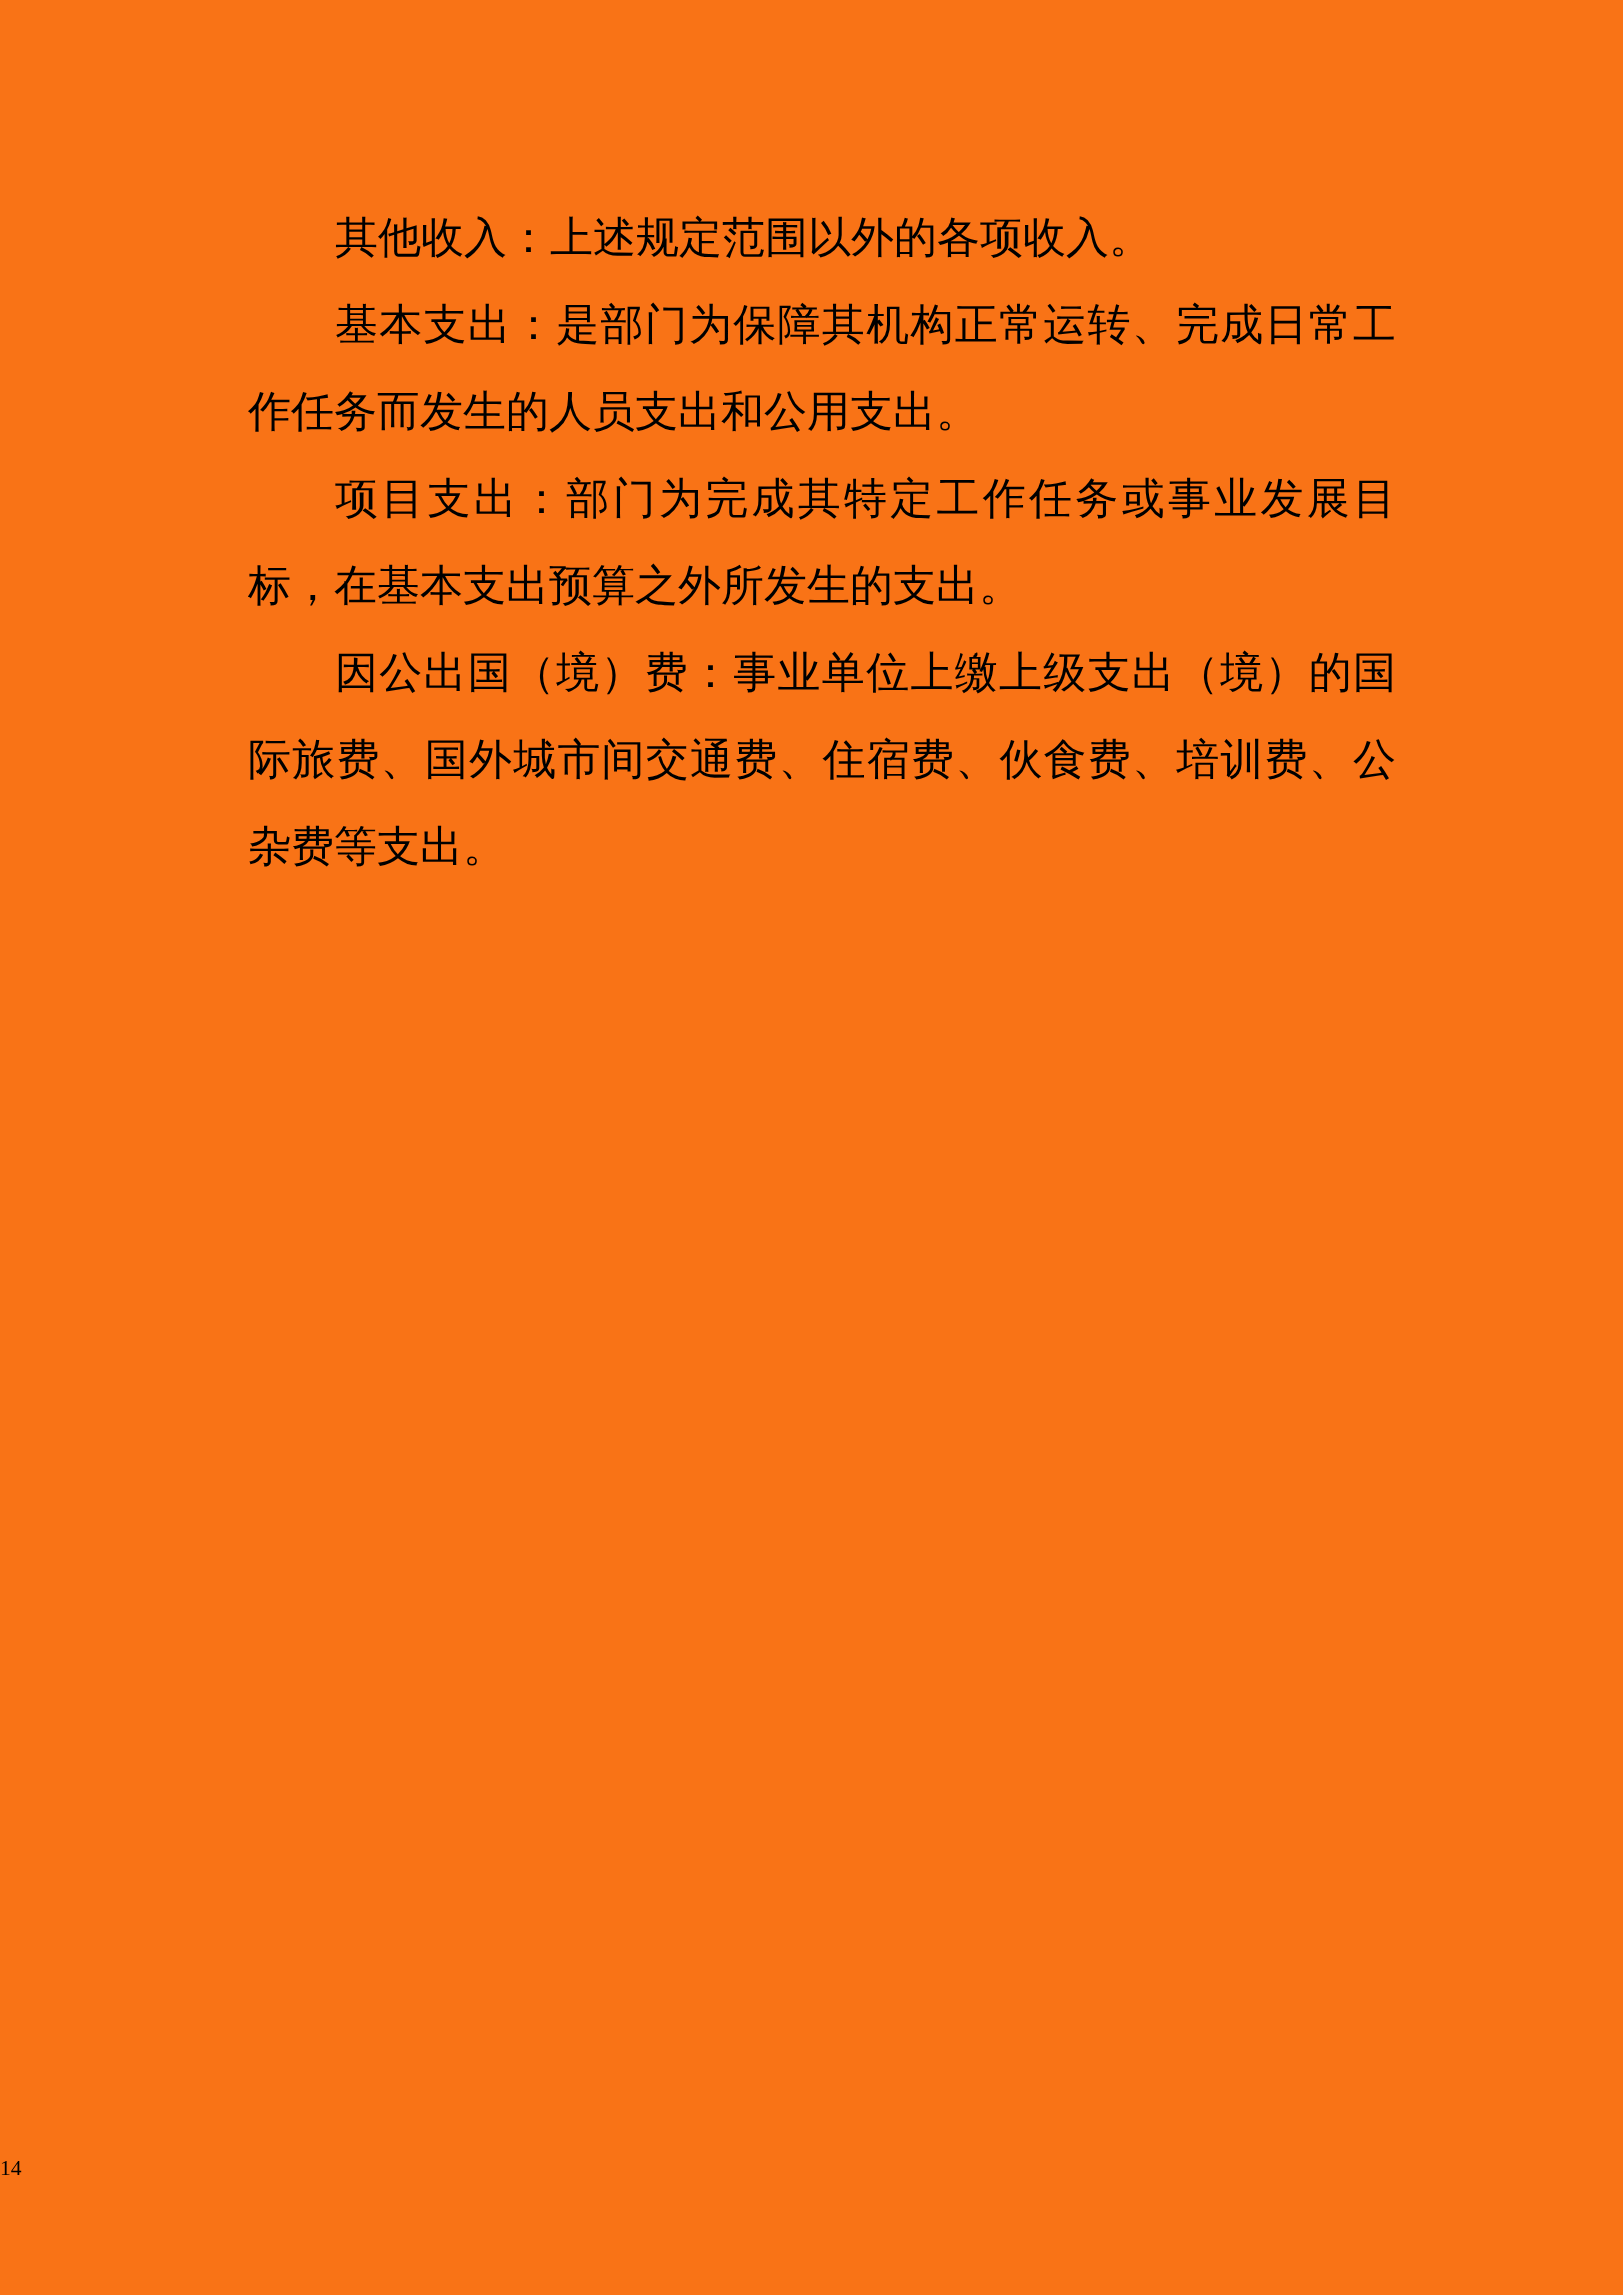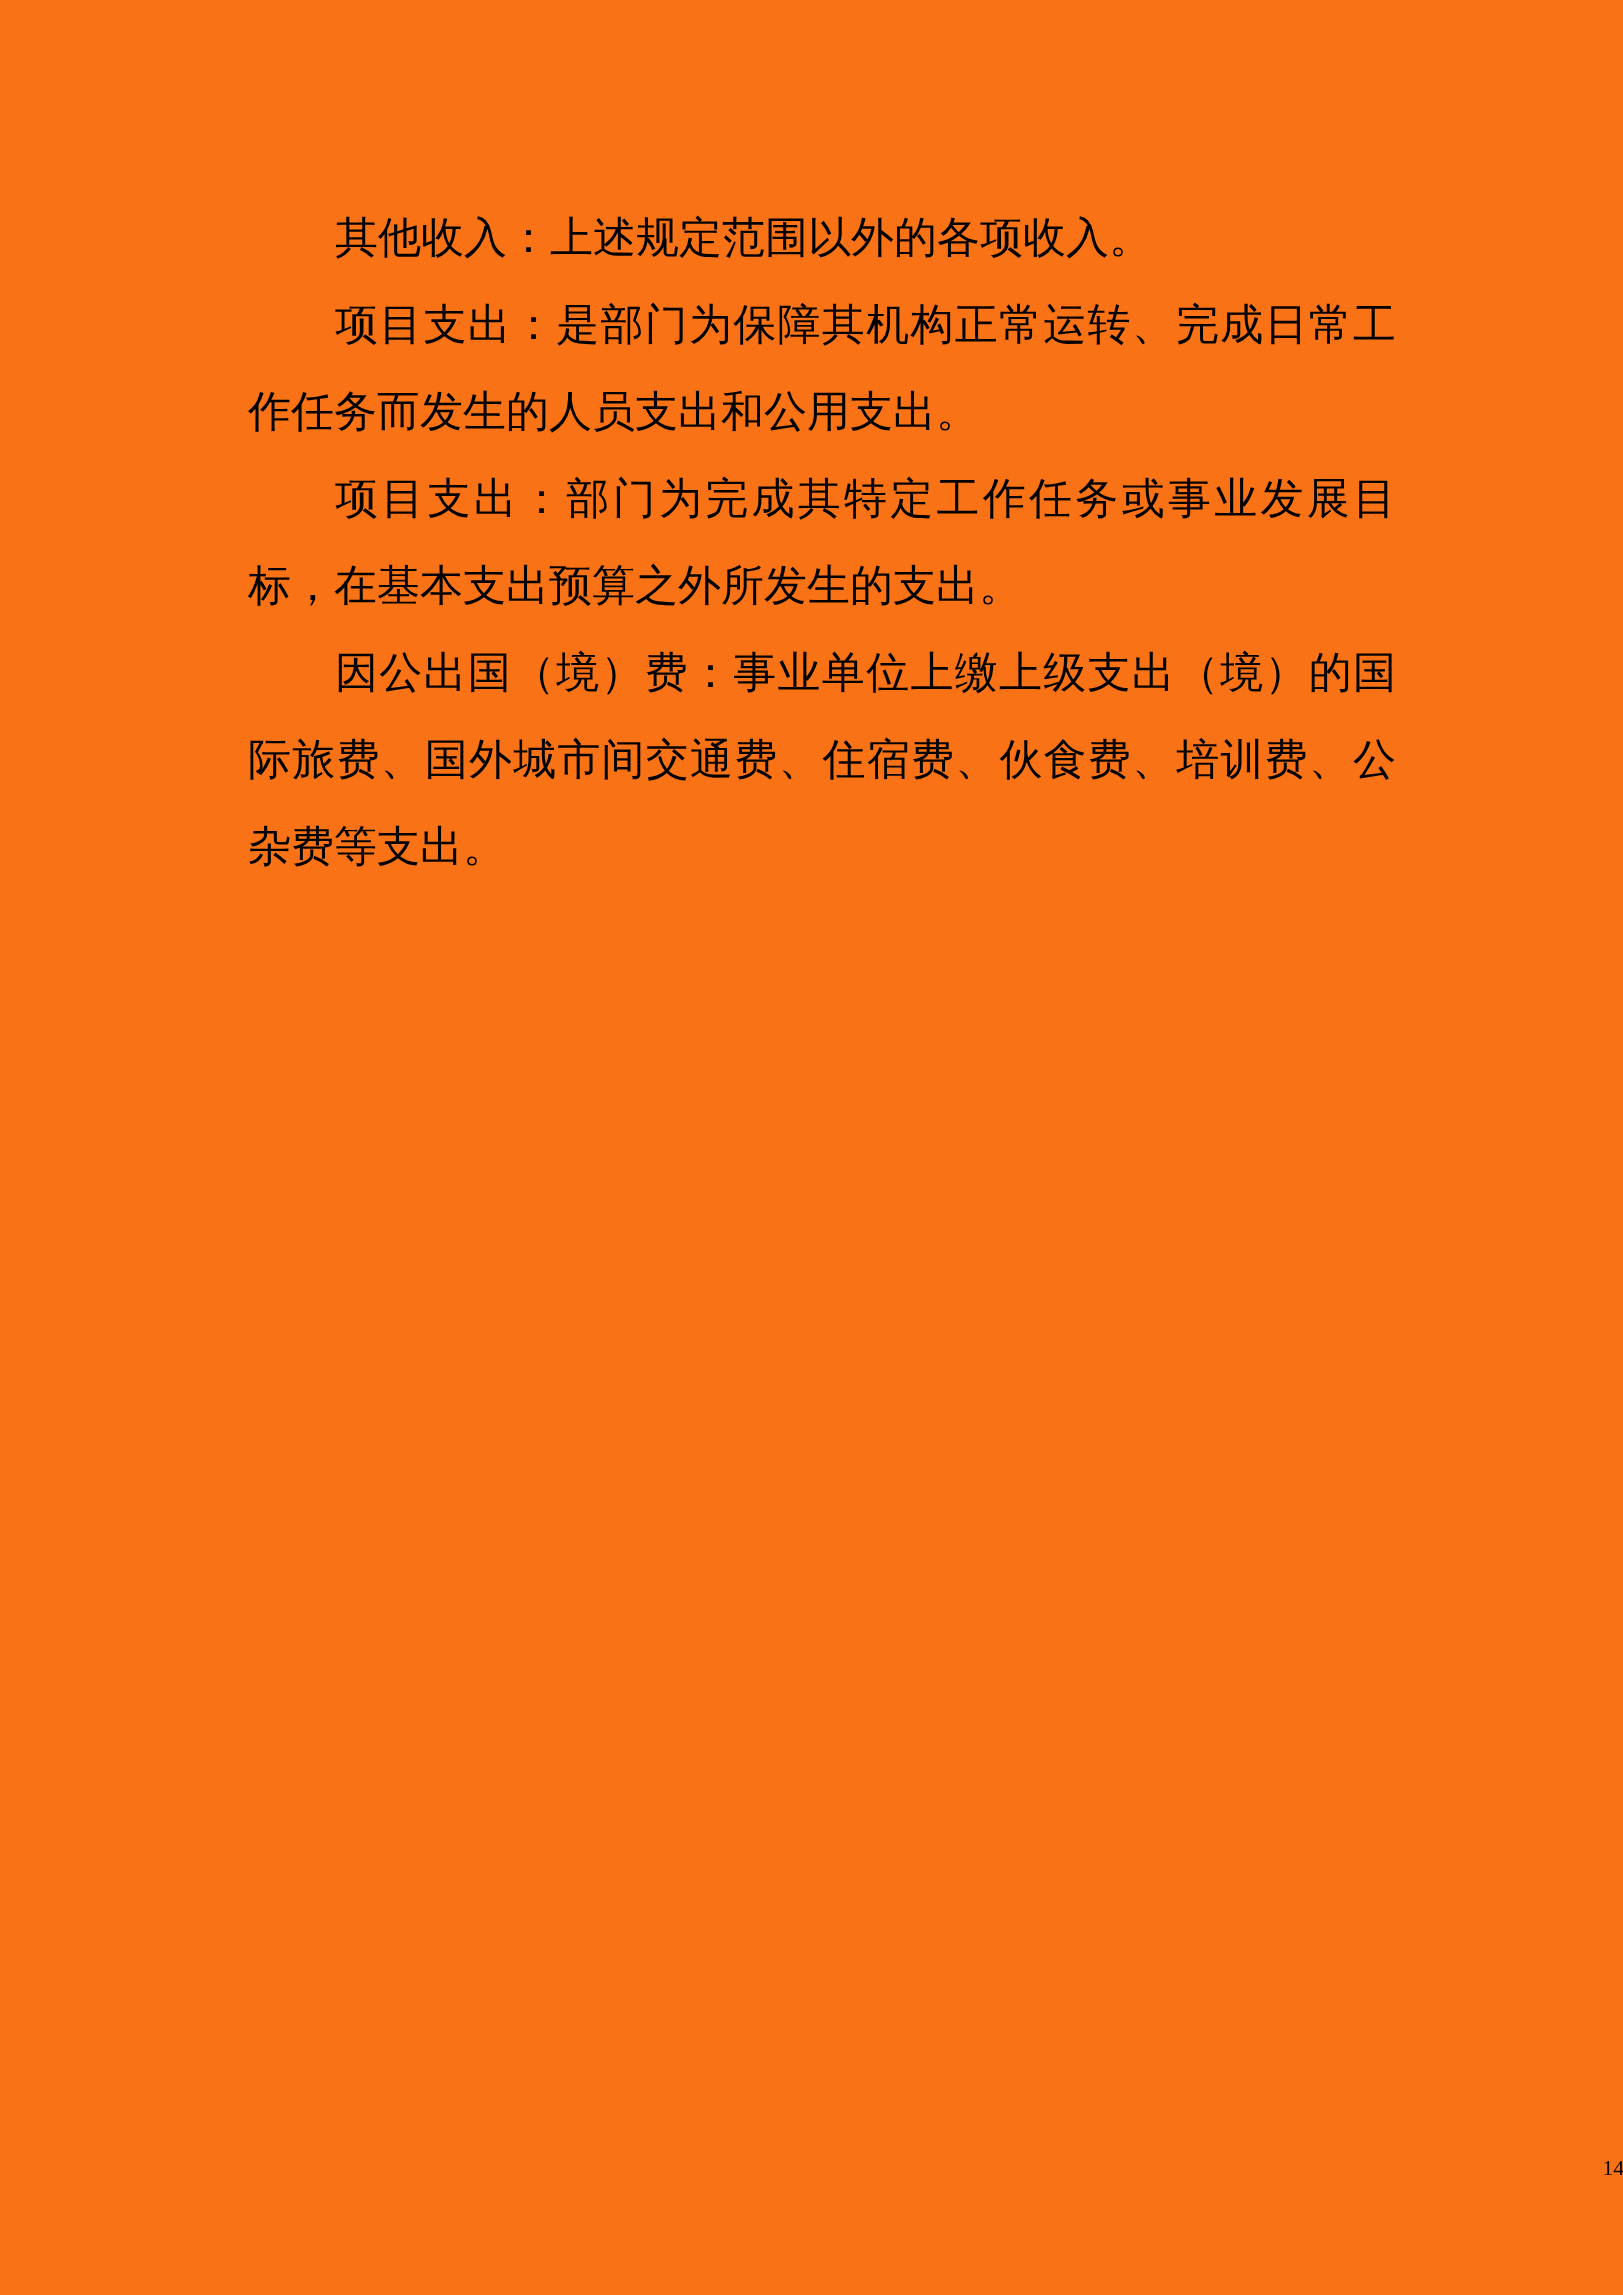--- a/index.html
+++ b/index.html
@@ -10,29 +10,29 @@
   }
   .content {
     position: absolute; left: 248px; top: 194px; width: 1148px;
     font-family: "DejaVu Serif", "Liberation Serif", serif;
     font-size: 43px; line-height: 87px;
     text-align: justify; text-justify: inter-character;
   }
   .para { margin: 0; text-indent: 87px; }
   .page-number {
     position: absolute; left: 0; width: 1624px; top: 2154px;
-    text-align: right; font-family: "Liberation Serif", serif;
+    text-align: left; font-family: "Liberation Serif", serif;
     font-size: 21.6px; line-height: 29.4px; color: #000;
   }
 </style>
 </head>
 <body>
 
 <div class="page">
   <div class="content">
     <p class="para">其他收入：上述规定范围以外的各项收入。</p>
-    <p class="para">项目支出：是部门为保障其机构正常运转、完成日常工作任务而发生的人员支出和公用支出。</p>
+    <p class="para">基本支出：是部门为保障其机构正常运转、完成日常工作任务而发生的人员支出和公用支出。</p>
     <p class="para">项目支出：部门为完成其特定工作任务或事业发展目标，在基本支出预算之外所发生的支出。</p>
     <p class="para">因公出国（境）费：事业单位上缴上级支出（境）的国际旅费、国外城市间交通费、住宿费、伙食费、培训费、公杂费等支出。</p>
   </div>
   <div class="page-number">14</div>
 </div>
 
 
 </body></html>

